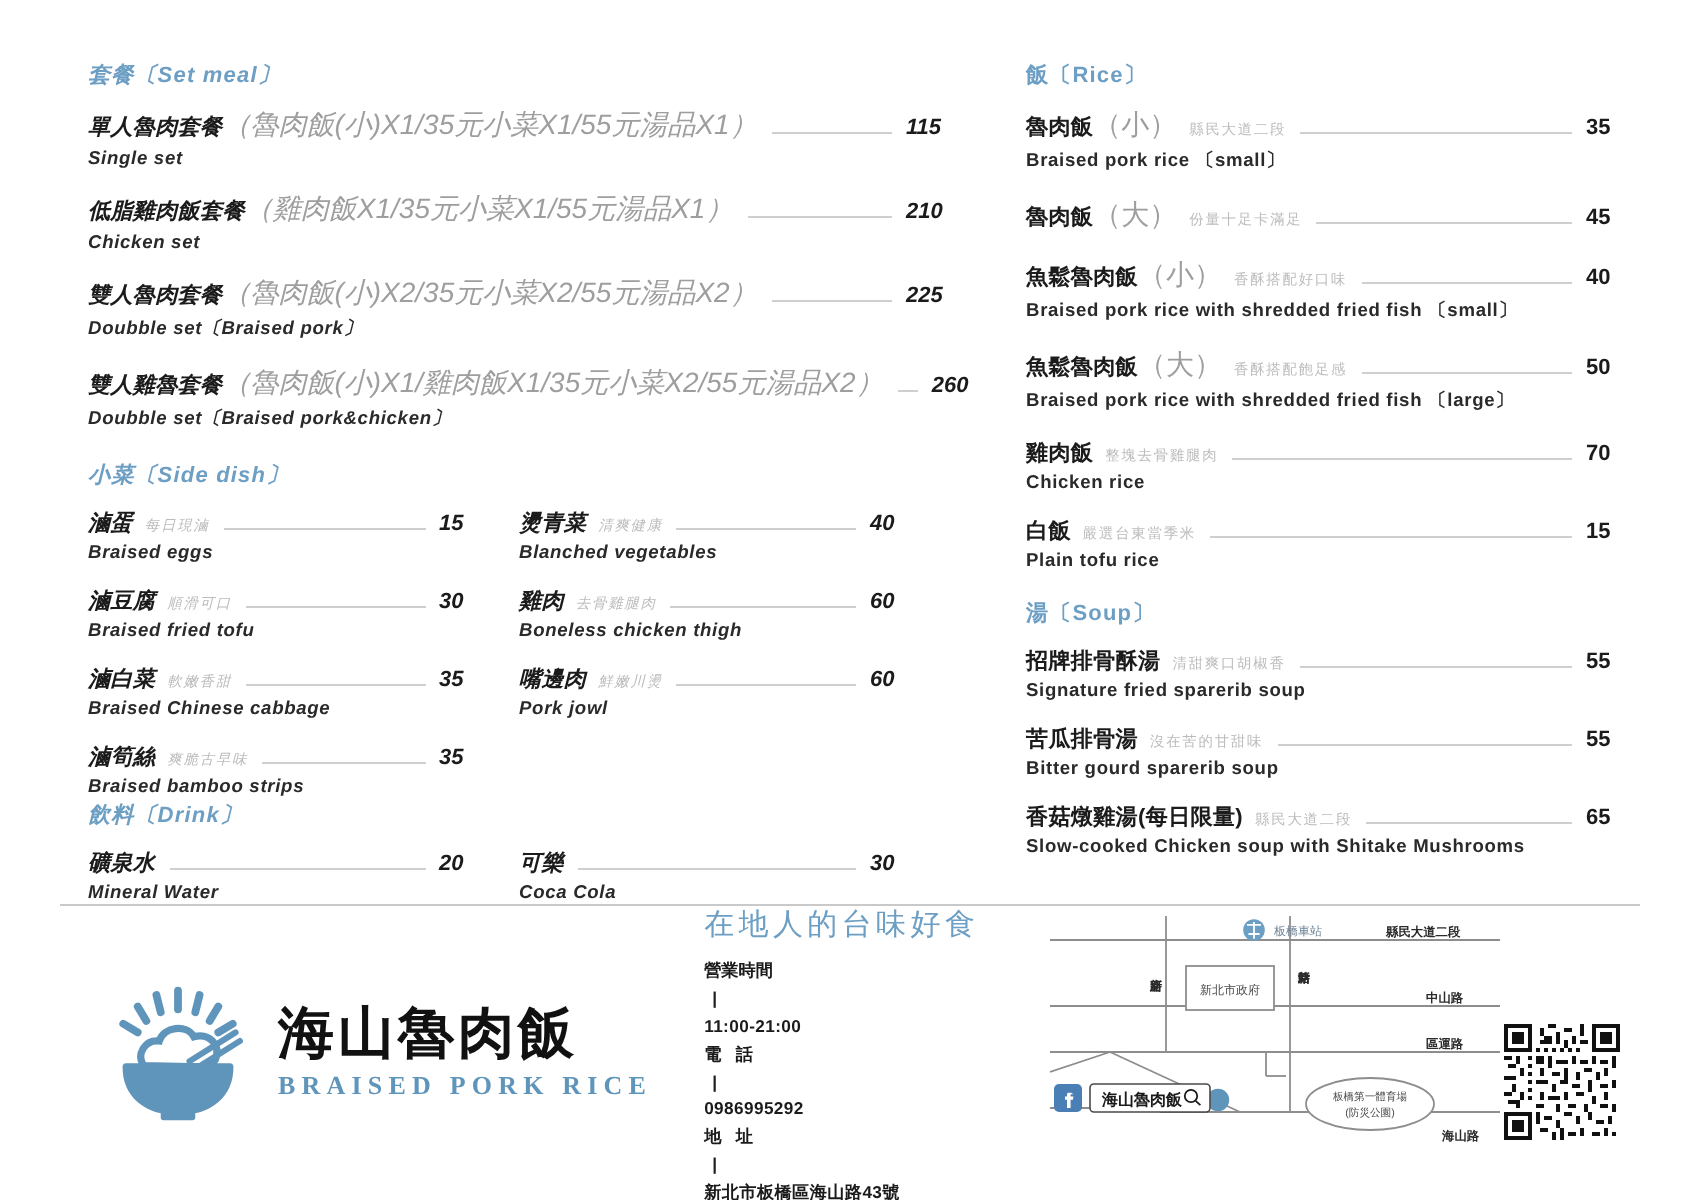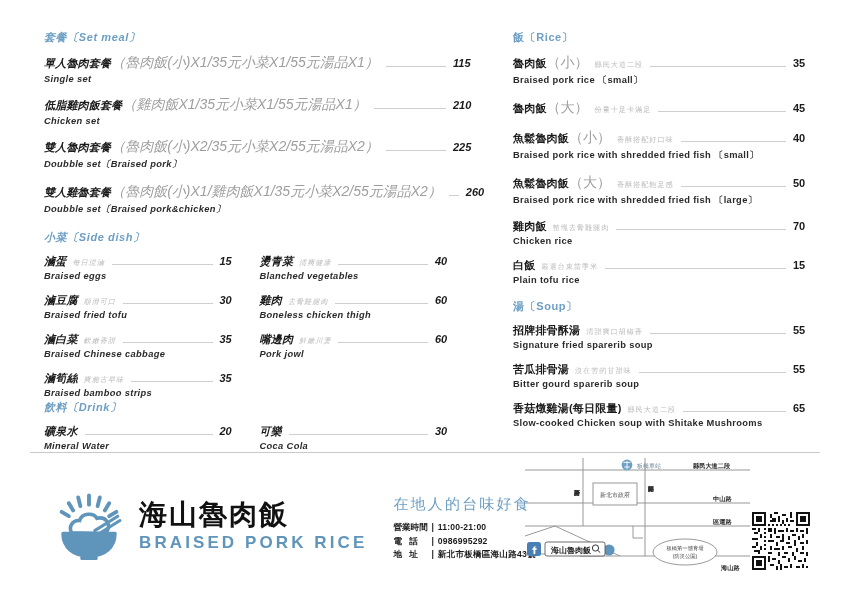--- a/index.html
+++ b/index.html
@@ -79,32 +79,32 @@
     display: flex; align-items: center;
   }
   .brand-block { display: flex; align-items: center; padding-left: 52px; }
   .logo-mark { width: 74px; height: 72px; flex: 0 0 74px; }
   .brand-text { margin-left: 13px; }
   .brand-cn {
     font-size: 28px; font-weight: bold; color: #111;
     letter-spacing: 2px; line-height: 1.05;
   }
   .brand-en {
-    font-size: 17px; font-weight: bold; color: #5f94bb;
-    letter-spacing: 3.1px; margin-top: 3px;
+    font-size: 13px; font-weight: bold; color: #5f94bb;
+    letter-spacing: 3.1px; margin-top: 3px; font-family: Liberation Serif, serif;
   }
 
   .contact { margin-left: 26px; padding-top: 4px; }
   .tagline {
     font-size: 15px; color: #6d9ec4; letter-spacing: 2.2px;
     margin-bottom: 7px; white-space: nowrap;
   }
   .crow {
     display: flex; font-size: 8.6px; color: #1b1b1b;
-    font-weight: bold; line-height: 1.62; white-space: nowrap;
+    font-weight: bold; line-height: 1.62; white-space: nowrap; flex-direction: column;
   }
   .clabel { width: 34px; display: flex; justify-content: space-between; letter-spacing: 0; }
   .csep { margin: 0 4px; color: #1b1b1b; }
   .cval { letter-spacing: 0.2px; }
 
   
   .map-wrap {
     position: absolute; left: 525px; top: 458px;
     width: 225px; height: 120px;
   }

